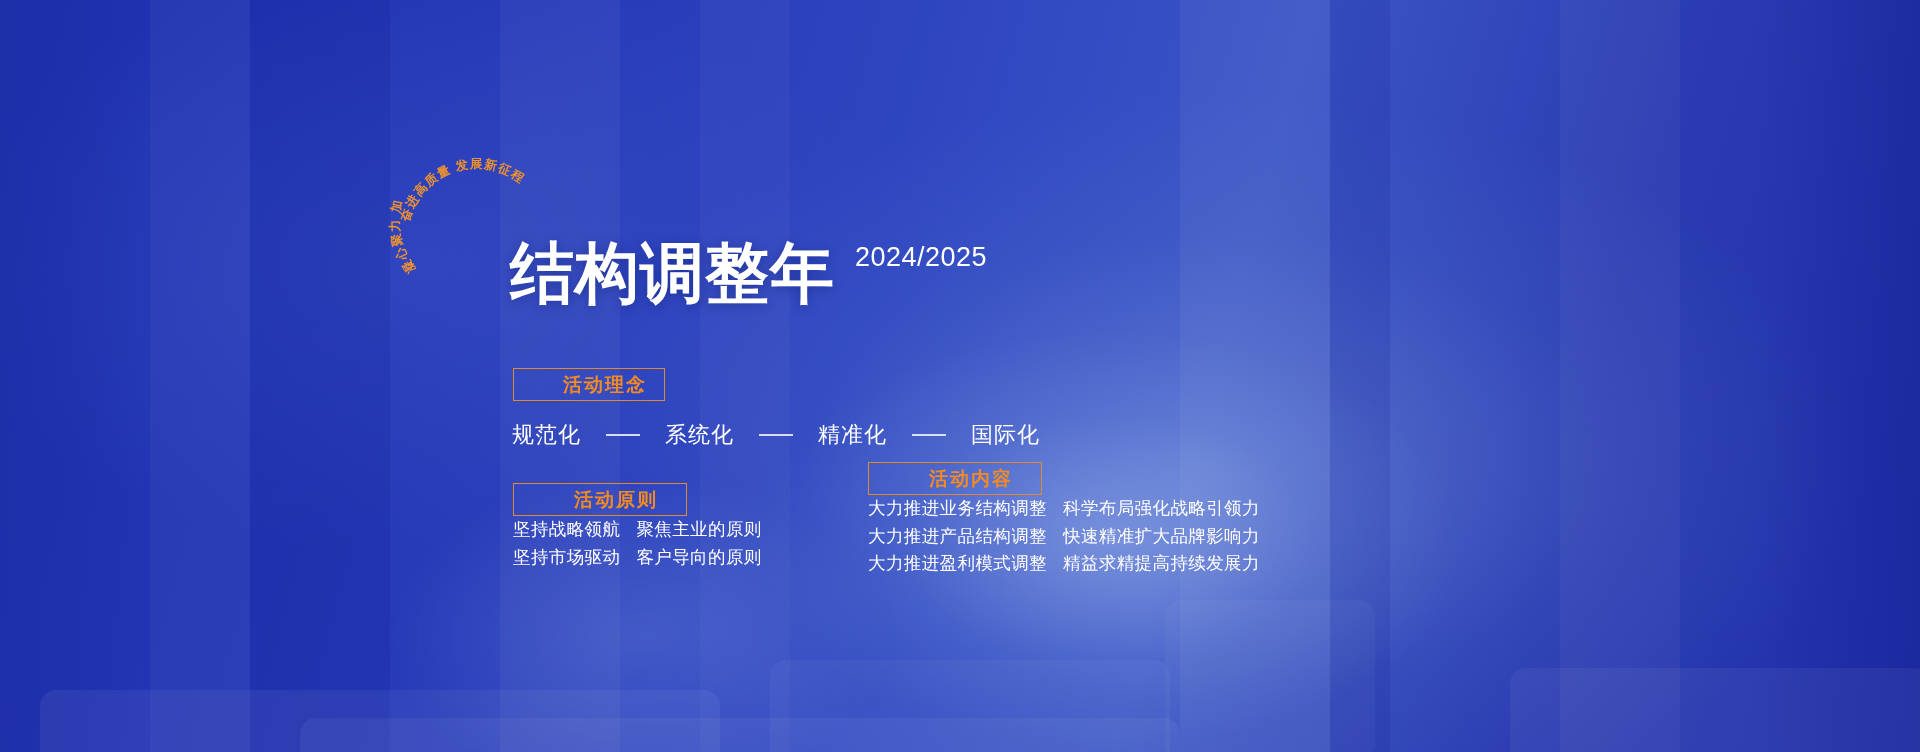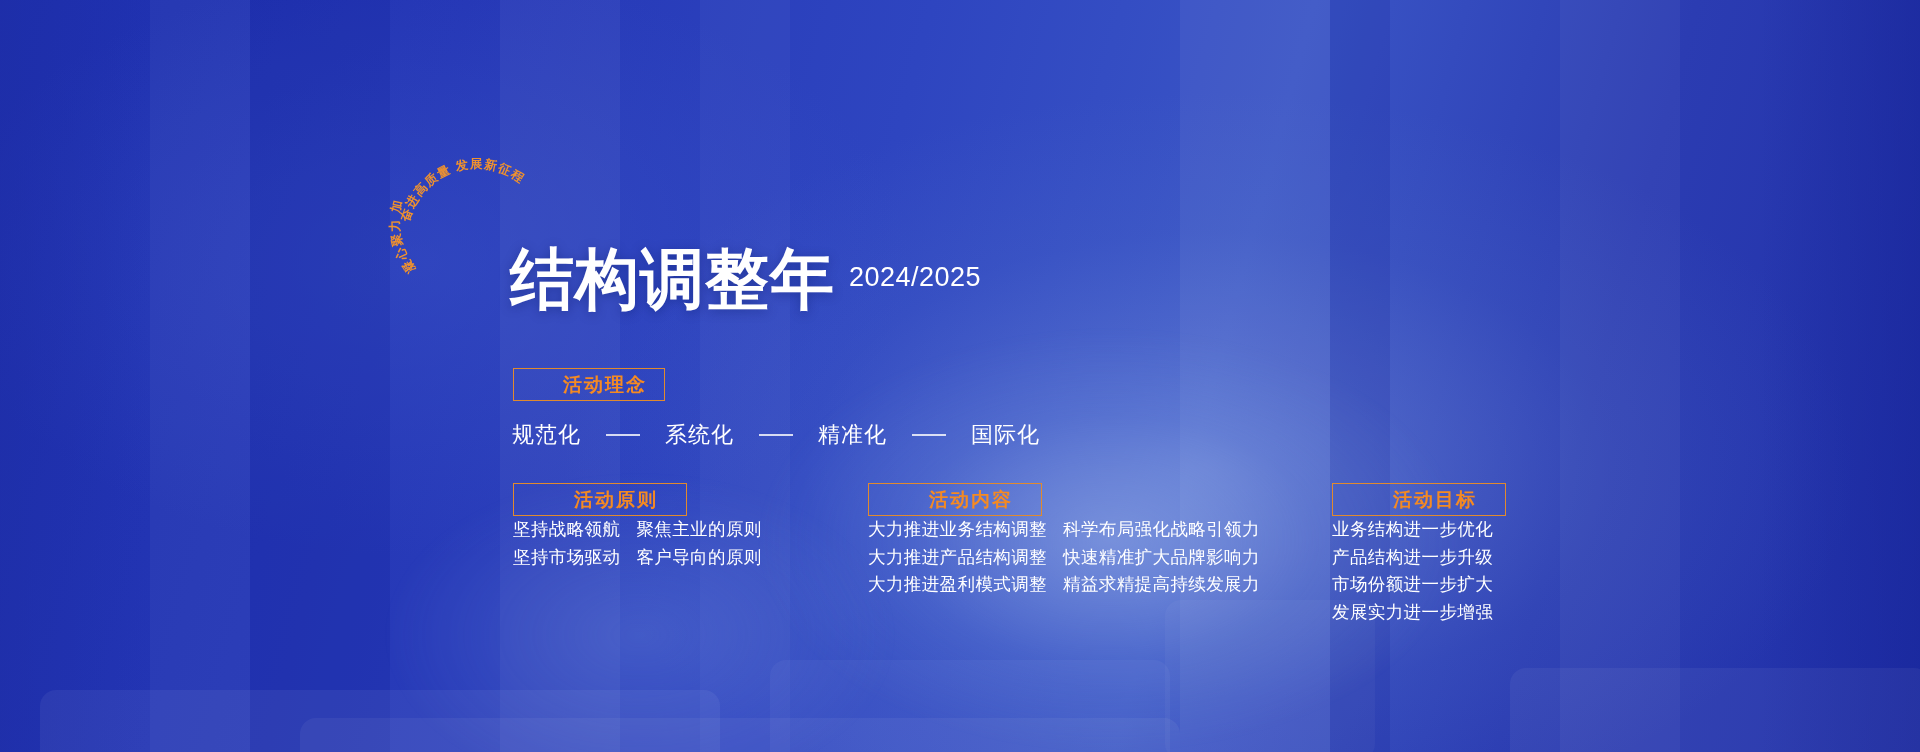--- a/index.html
+++ b/index.html
@@ -42,31 +42,31 @@
   .content{position:absolute;left:0;top:0;width:1920px;height:752px;}
 
   
   .seal{position:absolute;left:395px;top:130px;width:160px;height:160px;}
   .seal svg{width:160px;height:160px;overflow:visible;}
   .seal text{
     font-family:"Liberation Sans","DejaVu Sans",sans-serif;
     font-size:12.5px;font-weight:bold;fill:#f0922e;letter-spacing:1.2px;
   }
 
-  .title-row{position:absolute;left:510px;top:248px;display:flex;align-items:center;}
+  .title-row{position:absolute;left:510px;top:242px;display:flex;align-items:flex-start;}
   .title{
     font-size:64px;font-weight:bold;color:#ffffff;line-height:1;
     letter-spacing:1px;
     font-family:"Liberation Sans","DejaVu Sans",sans-serif;
     text-shadow:0 2px 10px rgba(0,20,90,.35);
     transform:scaleY(1.04);transform-origin:bottom left;
   }
   .year{
     font-size:27px;color:#ffffff;font-weight:400;letter-spacing:.5px;
-    margin-left:14px;margin-bottom:6px;
+    margin-left:20px;margin-bottom:6px;
     font-family:"Liberation Sans","DejaVu Sans",sans-serif;
   }
 
   .badge{
     display:inline-flex;align-items:center;justify-content:center;
     border:1px solid #e08a2e;color:#f58a22;
     font-size:19px;font-weight:bold;letter-spacing:2px;
     box-sizing:border-box;height:33px;
     font-family:"Liberation Sans","DejaVu Sans",sans-serif;
     padding-left:32px;
@@ -76,21 +76,21 @@
   .concept-line{
     position:absolute;left:512px;top:420px;
     font-size:22px;color:#ffffff;letter-spacing:1px;white-space:nowrap;
     display:flex;align-items:center;gap:12px;
   }
   .concept-line .seg{padding:0 0;}
   .dash{display:inline-block;width:34px;height:1.5px;background:rgba(255,255,255,.8);margin:0 13px;vertical-align:middle;}
 
   .col{position:absolute;}
   .col-1{left:513px;top:483px;}
-  .col-2{left:868px;top:483px;}
+  .col-2{left:868px;top:462px;}
   .col-3{left:1332px;top:483px;}
   .col .badge{width:174px;}
   .rows{}
   .row{
     display:flex;white-space:nowrap;color:#ffffff;
     font-size:17.5px;line-height:27.5px;letter-spacing:.4px;
     font-family:"Liberation Sans","DejaVu Sans",sans-serif;
   }
   .row .c1{min-width:0;}
   .row .c2{margin-left:16px;}
@@ -177,32 +177,15 @@
           <span class="c1">大力推进产品结构调整</span>
           <span class="c2">快速精准扩大品牌影响力</span>
         </div>
         <div class="row">
           <span class="c1">大力推进盈利模式调整</span>
           <span class="c2">精益求精提高持续发展力</span>
         </div>
       </div>
     </div>
 
-    <div class="col col-3">
-      <div class="badge">活动目标</div>
-      <div class="rows">
-        <div class="row">
-          <span class="c1">业务结构进一步优化</span>
-        </div>
-        <div class="row">
-          <span class="c1">产品结构进一步升级</span>
-        </div>
-        <div class="row">
-          <span class="c1">市场份额进一步扩大</span>
-        </div>
-        <div class="row">
-          <span class="c1">发展实力进一步增强</span>
-        </div>
-      </div>
-    </div>
 
   </div>
 </div>
 
 </body></html>

